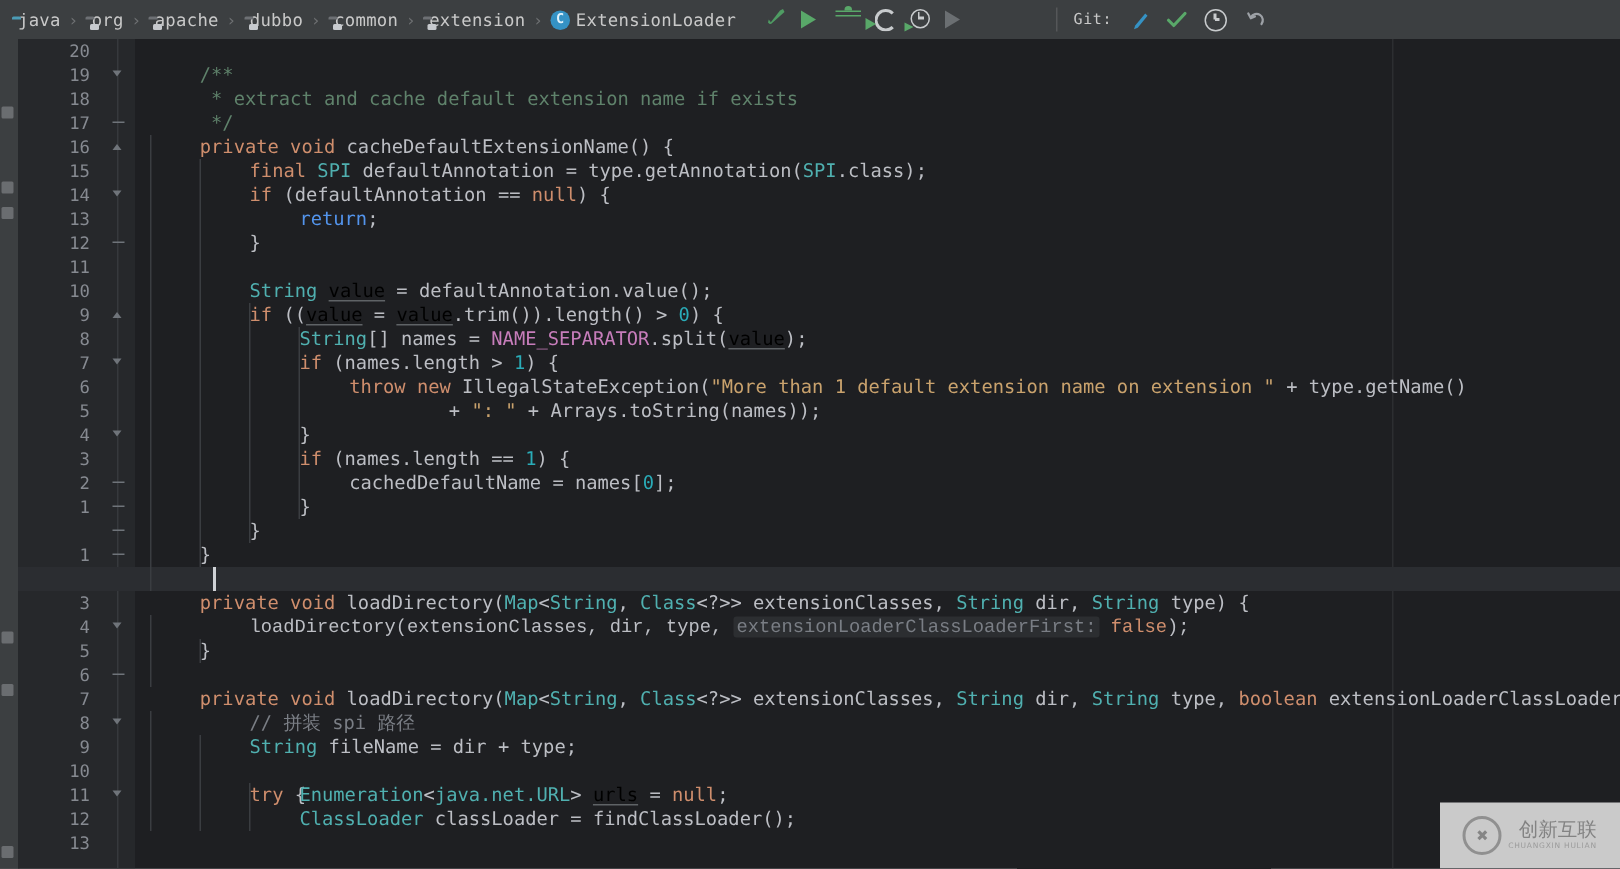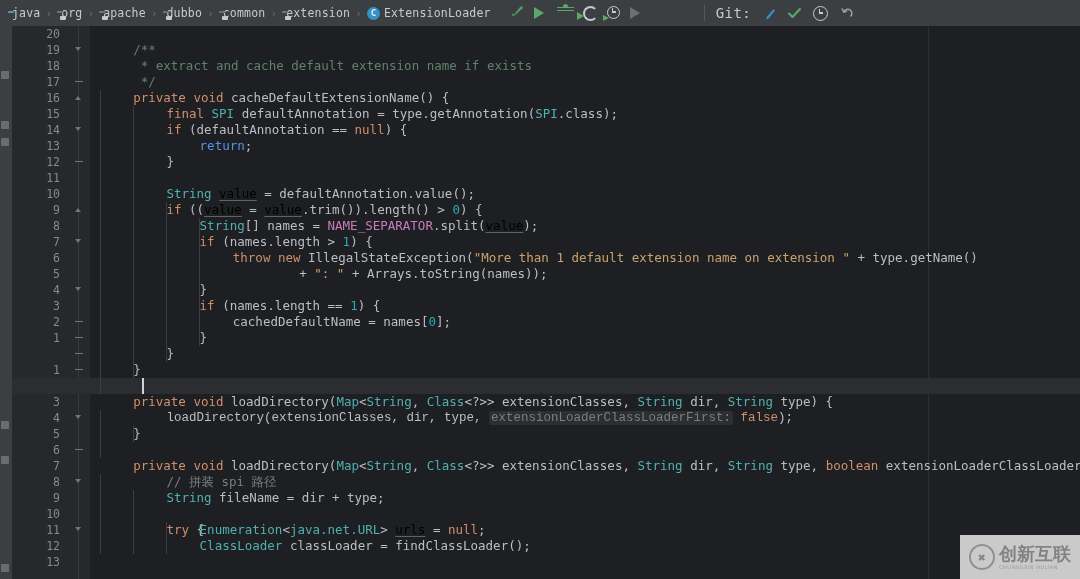--- a/index.html
+++ b/index.html
@@ -54,21 +54,21 @@
   .cov .c{position:absolute;left:0;top:0;width:11px;height:11px;border:2px solid #c8cbcd;border-radius:50%;border-right-color:transparent;}
   .cov .p{position:absolute;right:-1px;bottom:0;width:0;height:0;border-left:7px solid #59a869;border-top:4px solid transparent;border-bottom:4px solid transparent;}
   .prof{width:13px;height:13px;position:relative;margin:1px;}
   .prof .c{position:absolute;left:0;top:0;width:11px;height:11px;border:1.5px solid #c8cbcd;border-radius:50%;}
   .prof .h{position:absolute;left:5px;top:2.5px;width:1.5px;height:4px;background:#c8cbcd;}
   .prof .h2{position:absolute;left:5.5px;top:5.5px;width:4px;height:1.5px;background:#c8cbcd;}
   .prof .p{position:absolute;right:-2px;bottom:-1px;width:0;height:0;border-left:6px solid #59a869;border-top:3.5px solid transparent;border-bottom:3.5px solid transparent;}
   .attach{width:12px;height:12px;background:#6b6f72;border-radius:50% 50% 50% 2px;margin:2px;}
   .stop{width:11px;height:11px;background:#6b6f72;border-radius:1px;margin:2px;}
 
-  .gitlabel{color:#c9c9c9;font-size:14px;margin:0 8px 0 4px;letter-spacing:.4px;}
+  .gitlabel{color:#c9c9c9;font-size:10px;margin:0 8px 0 4px;letter-spacing:.4px;}
   .arrow-dl{width:13px;height:13px;position:relative;}
   .arrow-dl svg{display:block;}
   .check{width:14px;height:14px;position:relative;}
   .clockic{width:13px;height:13px;border:1.5px solid #c8cbcd;border-radius:50%;position:relative;margin:1px;}
   .clockic:before{content:"";position:absolute;left:4.7px;top:2px;width:1.4px;height:4.5px;background:#c8cbcd;}
   .clockic:after{content:"";position:absolute;left:5.4px;top:5.7px;width:3.5px;height:1.4px;background:#c8cbcd;}
   .undoic{width:14px;height:14px;position:relative;}
 
   
   .stripe{
@@ -124,21 +124,21 @@
 
   
   .wm{
     position:absolute;right:0;bottom:0;width:120px;height:44px;
     background:#d9d9d9;display:flex;align-items:center;justify-content:center;gap:4px;
     opacity:.92;
   }
   .wm .logo{width:22px;height:22px;border:2px solid #9b9b9b;border-radius:50%;position:relative;
     display:flex;align-items:center;justify-content:center;color:#8f8f8f;font-size:13px;font-weight:bold;}
   .wm .wtxt{display:flex;flex-direction:column;line-height:1;}
-  .wm .wcn{font-family:"DejaVu Sans","Liberation Sans",sans-serif;font-size:18px;color:#8c8c8c;font-weight:bold;}
+  .wm .wcn{font-family:"DejaVu Sans","Liberation Sans",sans-serif;font-size:13px;color:#8c8c8c;font-weight:normal;text-align:right;}
   .wm .wen{font-family:"DejaVu Sans","Liberation Sans",sans-serif;font-size:5px;color:#a8a8a8;letter-spacing:.5px;margin-top:2px;}
 </style>
 </head>
 <body>
 
 <div id="app">
 
   <div class="toolbar">
 
     <div class="crumbs">

